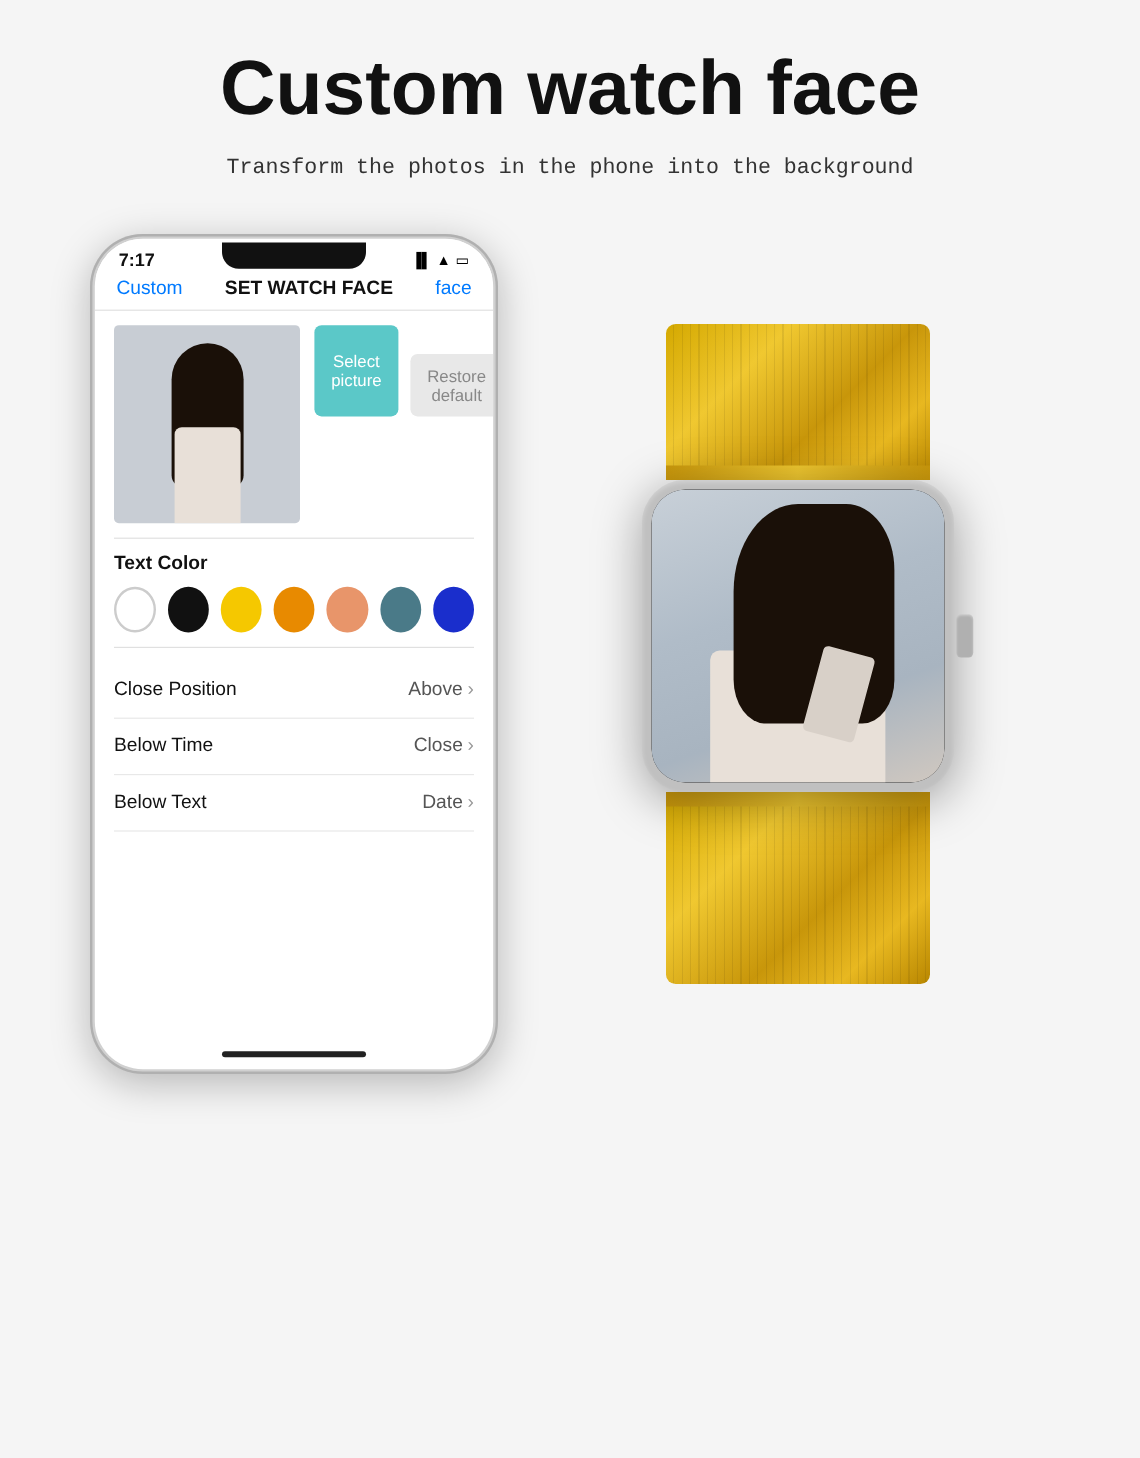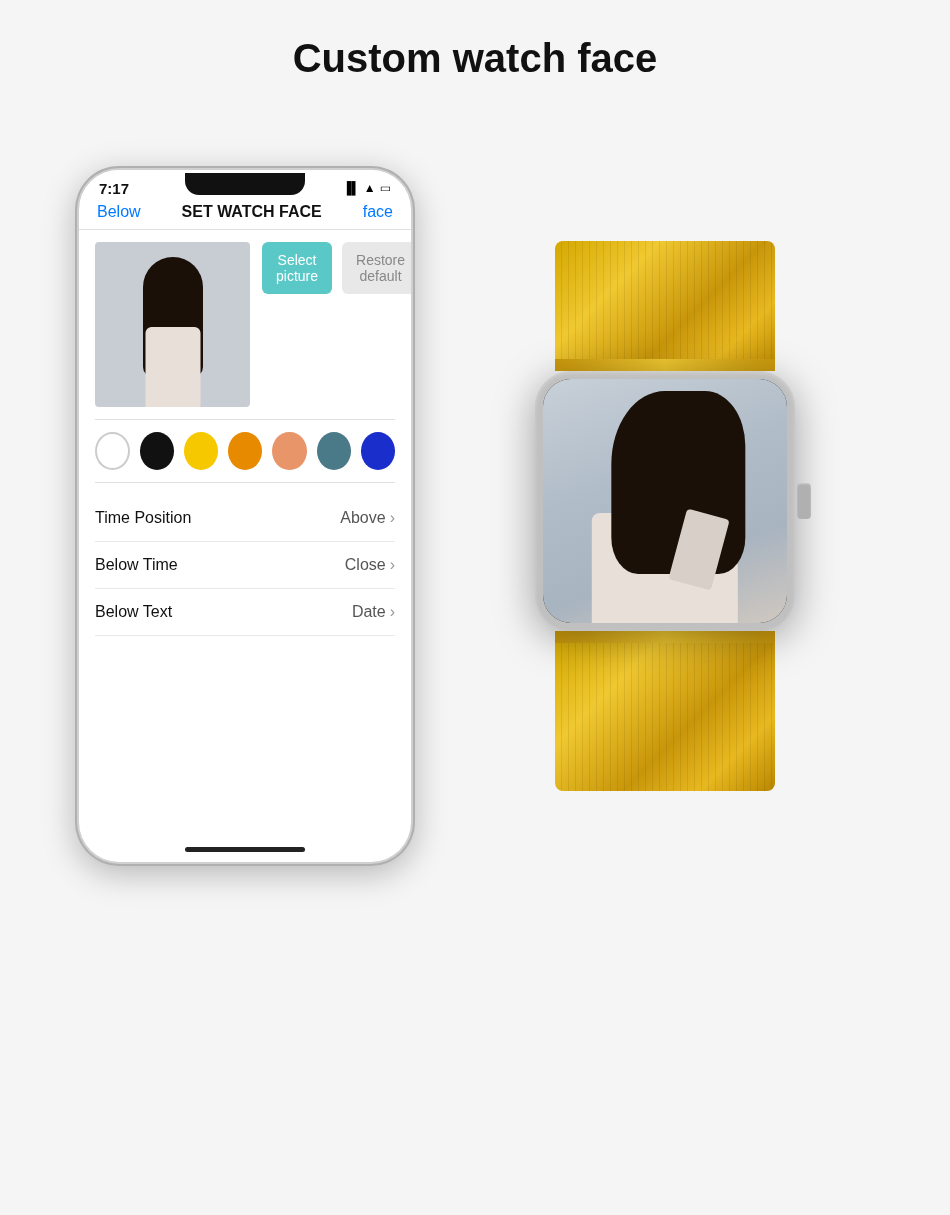--- a/index.html
+++ b/index.html
@@ -8,21 +8,21 @@
       height: 1215px;
       background: #f5f5f5;
       font-family: Arial, sans-serif;
       overflow: hidden;
       display: flex;
       flex-direction: column;
       align-items: center;
     }
 
     .page-title {
-      font-size: 40px;
+      font-size: 64px;
       font-weight: 900;
       color: #111;
       margin-top: 36px;
       text-align: center;
     }
 
     .page-subtitle {
       font-size: 18px;
       color: #333;
       text-align: center;
@@ -181,20 +181,21 @@
     }
     .btn-restore {
       background: #e8e8e8;
       color: #888;
       border: none;
       border-radius: 6px;
       padding: 10px 14px;
       font-size: 14px;
       text-align: center;
       cursor: pointer;
+      margin-top: 24px;
     }
     .section-divider {
       height: 1px;
       background: #e0e0e0;
       margin: 12px 0;
     }
     .text-color-label {
       font-size: 16px;
       font-weight: 600;
       color: #111;
@@ -394,41 +395,41 @@
       background: linear-gradient(90deg, #c8960a, #f0c830, #c8960a);
       border-radius: 2px;
     }
   </style>
 </head>
 <body>
 
 <h1 class="page-title">Custom watch face</h1>
 
 <p class="page-subtitle">
-  <br>
+  <span>Transform the photos in the phone into the background</span><br>
 </p>
 
 <div class="devices-row">
 
   <div class="phone-outer">
     <div class="phone-inner">
 
       <div class="phone-status-bar">
         <span class="phone-time">7:17</span>
         <div class="phone-icons">
           <span>▐▌</span>
           <span>▲</span>
           <span>▭</span>
         </div>
       </div>
 
       <div class="phone-notch"></div>
 
       <div class="phone-header">
-        <span class="phone-cancel">Below</span>
+        <span class="phone-cancel">Custom</span>
         <span class="phone-header-title">SET WATCH FACE</span>
         <span class="phone-save">face</span>
       </div>
 
       <div class="phone-divider"></div>
 
       <div class="phone-content">
 
         <div class="phone-image-row">
           <div class="phone-preview-image">
@@ -438,34 +439,35 @@
             </div>
           </div>
           <div class="phone-buttons">
             <button class="btn-select">Select picture</button>
             <button class="btn-restore">Restore default</button>
           </div>
         </div>
 
         <div class="section-divider"></div>
 
+        <div class="text-color-label">Text Color</div>
         <div class="color-circles">
           <div class="color-circle color-white"></div>
           <div class="color-circle color-black"></div>
           <div class="color-circle color-yellow"></div>
           <div class="color-circle color-orange"></div>
           <div class="color-circle color-peach"></div>
           <div class="color-circle color-teal"></div>
           <div class="color-circle color-blue"></div>
         </div>
 
         <div class="section-divider"></div>
 
         <div class="settings-row">
-          <span class="settings-label">Time Position</span>
+          <span class="settings-label">Close Position</span>
           <span class="settings-value">
             Above <span class="chevron">›</span>
           </span>
         </div>
         <div class="settings-row">
           <span class="settings-label">Below Time</span>
           <span class="settings-value">
             Close <span class="chevron">›</span>
           </span>
         </div>

